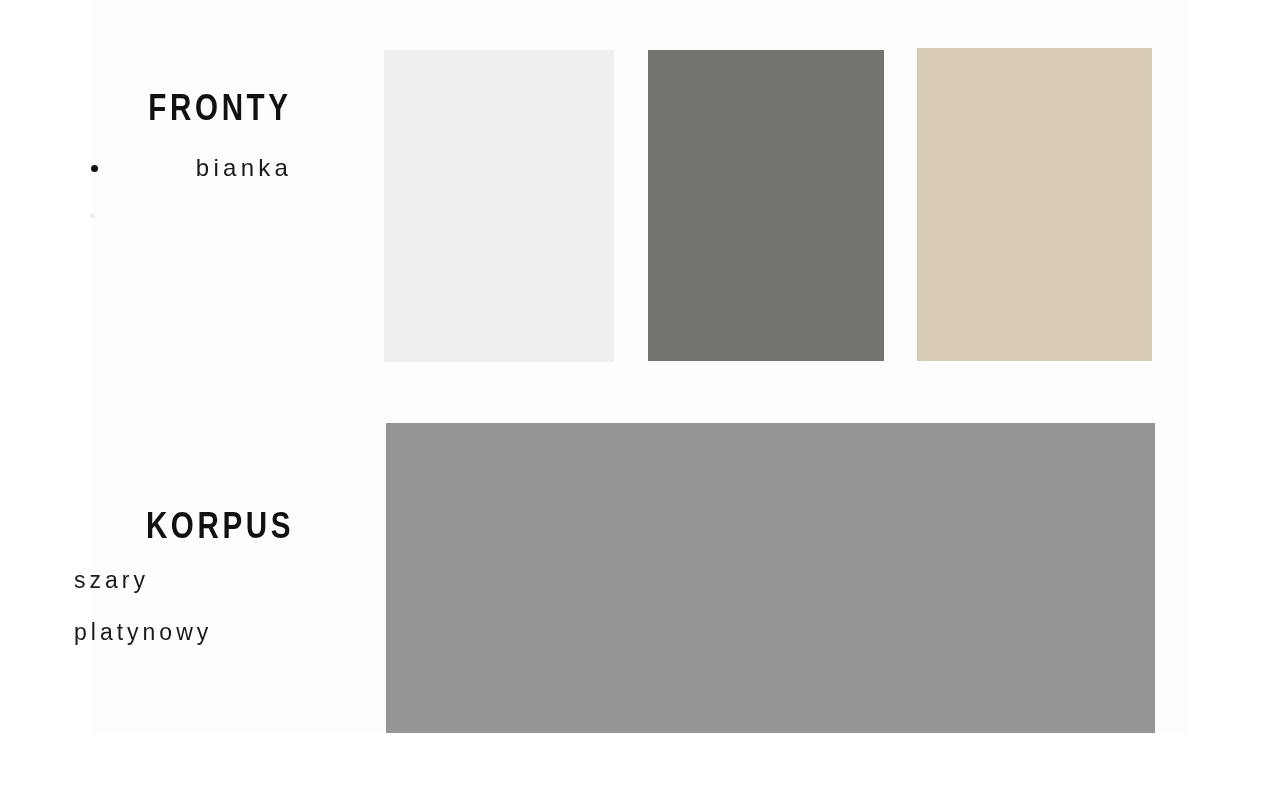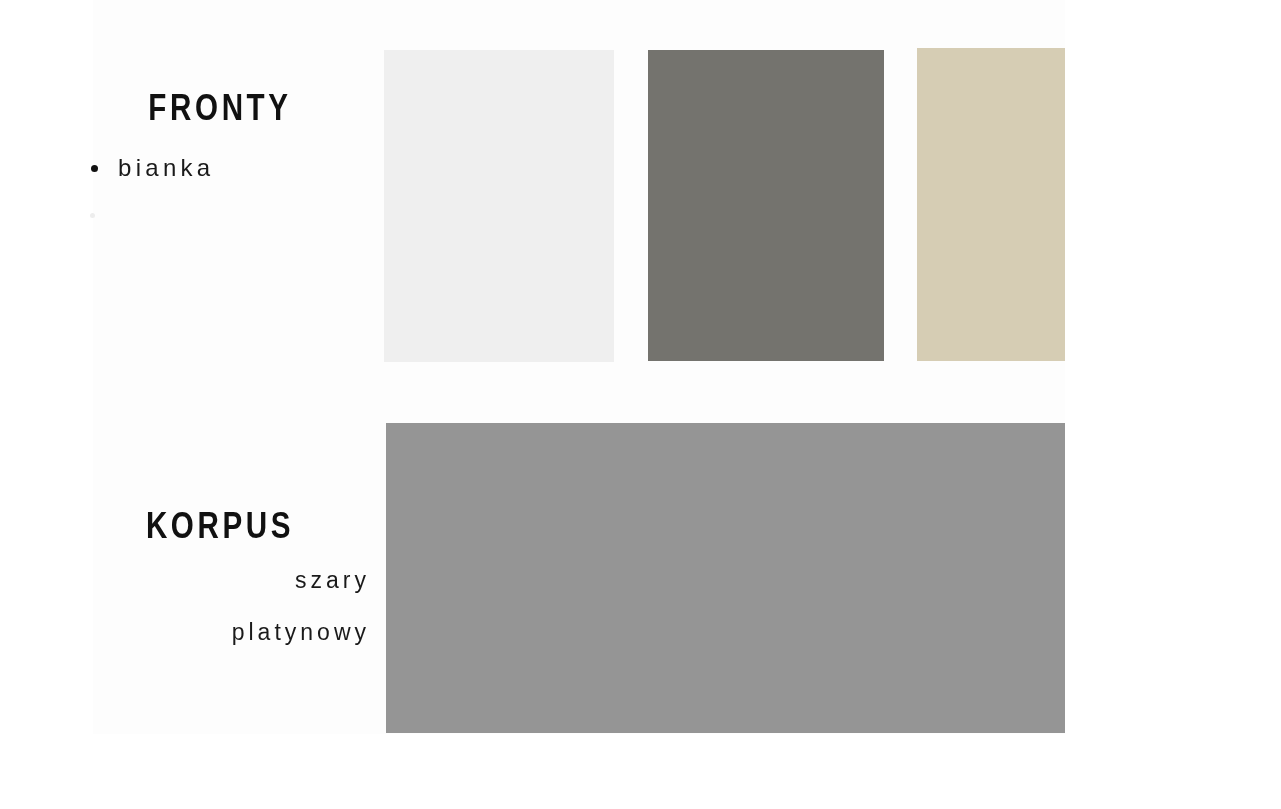--- a/index.html
+++ b/index.html
@@ -8,21 +8,21 @@
     padding: 0;
     background: #ffffff;
   }
   body {
     font-family: "Liberation Sans", sans-serif;
     -webkit-font-smoothing: antialiased;
   }
 
   #board {
     position: relative;
-    width: 1065px;
+    width: 1281px;
     height: 809px;
     overflow: hidden;
     background: #ffffff;
   }
 
   
   .panel-bg {
     position: absolute;
     left: 93px;
     top: 0px;
@@ -92,20 +92,21 @@
   }
   .bullet-list li {
     position: relative;
     padding-left: 48px;
     font-size: 24px;
     line-height: 52px;
     letter-spacing: 4.3px;
     color: #1a1a1a;
     font-weight: 400;
     white-space: nowrap;
+    text-align: center;
   }
   .bullet-list li .dot {
     position: absolute;
     left: 21px;
     top: 23px;
     width: 7px;
     height: 7px;
     border-radius: 50%;
     background: #111111;
   }
@@ -117,21 +118,21 @@
     background: #ededed;
     width: 5px;
     height: 5px;
     top: 19px;
     left: 20px;
   }
 
   
   .sub-lines {
     margin-top: 6px;
-    text-align: right;
+    text-align: left;
   }
   .sub-lines .sub-line {
     font-size: 23px;
     line-height: 52px;
     letter-spacing: 4.0px;
     color: #1a1a1a;
     white-space: nowrap;
     text-indent: 4px;
   }
 </style>

